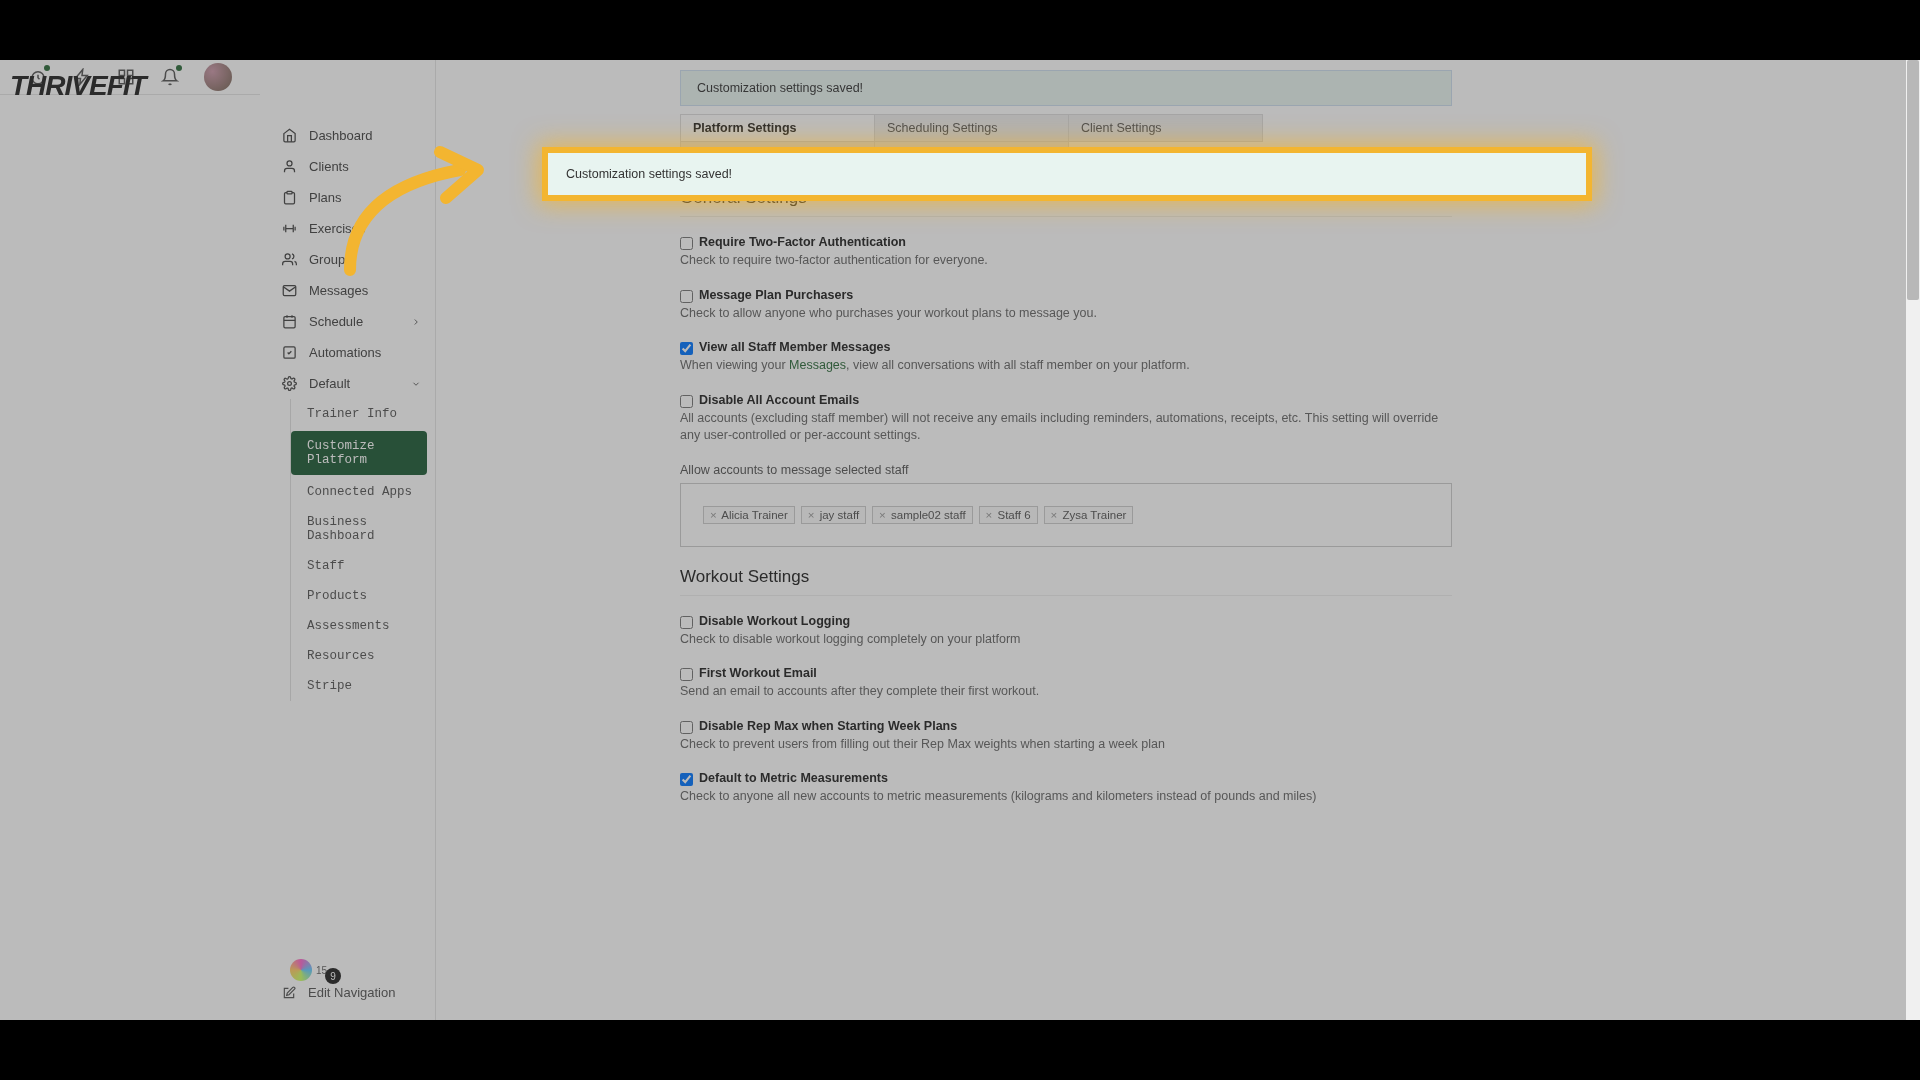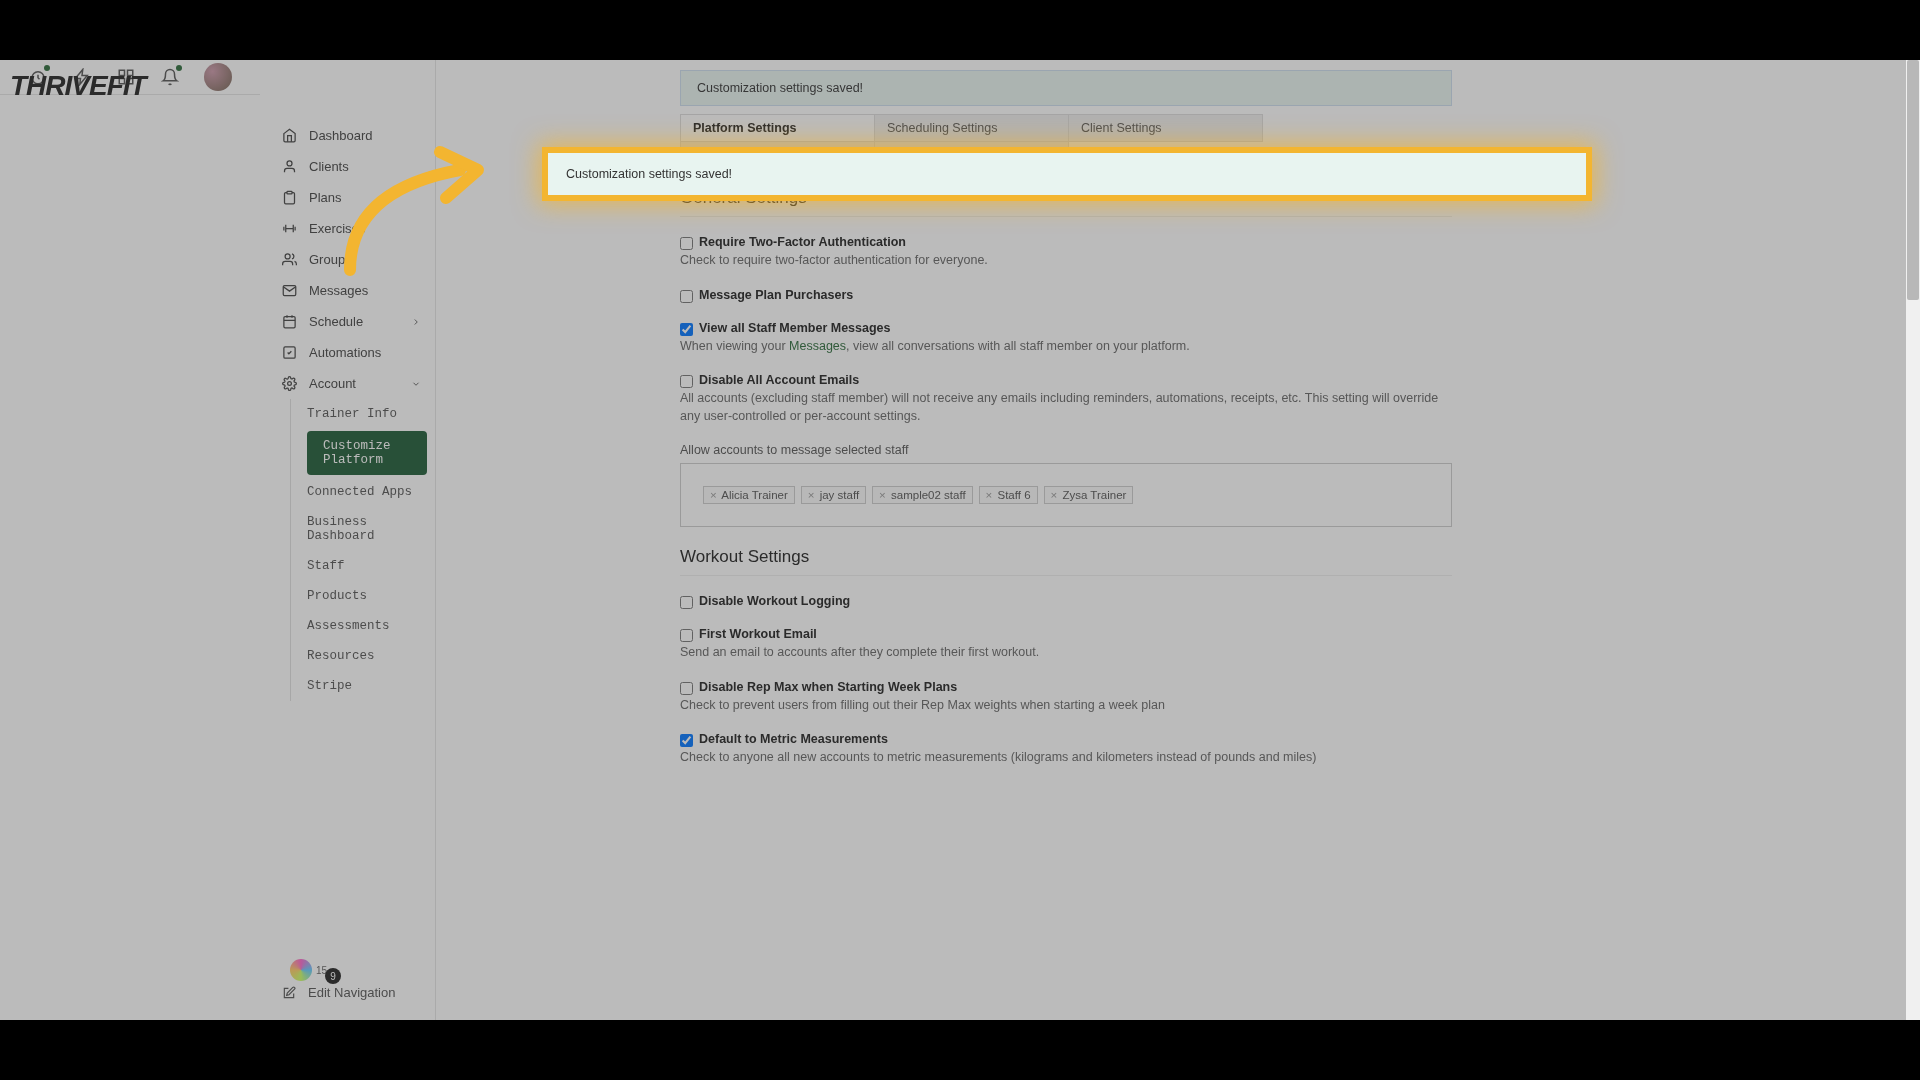--- a/index.html
+++ b/index.html
@@ -93,21 +93,21 @@
 .sub-item {
   padding: 8px 10px 8px 16px;
   cursor: pointer;
   font-size: 12.5px;
   color: #555;
 }
 .sub-item.active {
   background: #1e5b36;
   color: #fff;
   border-radius: 4px;
-  margin: 2px 8px 2px 16px;
+  margin: 2px 8px 2px 0;
   padding-left: 16px;
 }
 .edit-nav {
   position: absolute;
   bottom: 12px; left: 0; right: 0;
   display: flex; align-items: center; gap: 12px;
   padding: 8px 22px;
   font-size: 13px; color: #555;
 }
 .floating-badge {
@@ -339,21 +339,21 @@
               <rect x="3" y="3" width="18" height="18" rx="2"></rect>
               <path d="M9 12l2 2 4-4"></path>
             </svg>
             <span>Automations</span>
           </div>
           <div class="nav-item">
             <svg viewBox="0 0 24 24" fill="none" stroke="currentColor" stroke-width="2">
               <circle cx="12" cy="12" r="3"></circle>
               <path d="M19.4 15a1.7 1.7 0 0 0 .3 1.8l.1.1a2 2 0 1 1-2.8 2.8l-.1-.1a1.7 1.7 0 0 0-1.8-.3 1.7 1.7 0 0 0-1 1.5V21a2 2 0 1 1-4 0v-.1a1.7 1.7 0 0 0-1-1.5 1.7 1.7 0 0 0-1.8.3l-.1.1a2 2 0 1 1-2.8-2.8l.1-.1a1.7 1.7 0 0 0 .3-1.8 1.7 1.7 0 0 0-1.5-1H3a2 2 0 1 1 0-4h.1a1.7 1.7 0 0 0 1.5-1 1.7 1.7 0 0 0-.3-1.8l-.1-.1a2 2 0 1 1 2.8-2.8l.1.1a1.7 1.7 0 0 0 1.8.3h.1a1.7 1.7 0 0 0 1-1.5V3a2 2 0 1 1 4 0v.1a1.7 1.7 0 0 0 1 1.5h.1a1.7 1.7 0 0 0 1.8-.3l.1-.1a2 2 0 1 1 2.8 2.8l-.1.1a1.7 1.7 0 0 0-.3 1.8v.1a1.7 1.7 0 0 0 1.5 1H21a2 2 0 1 1 0 4h-.1a1.7 1.7 0 0 0-1.5 1z"></path>
             </svg>
-            <span>Account</span>
+            <span>Default</span>
             <svg class="chev" viewBox="0 0 24 24" fill="none" stroke="currentColor" stroke-width="2">
               <path d="M6 9l6 6 6-6"></path>
             </svg>
           </div>
         </div>
       <div class="sub-nav" id="sub-nav">
           <div class="sub-item">Trainer Info</div>
           <div class="sub-item active">Customize Platform</div>
           <div class="sub-item">Connected Apps</div>
           <div class="sub-item">Business Dashboard</div>
@@ -396,20 +396,21 @@
                 <input type="checkbox" style="">
                 <label>Require Two-Factor Authentication</label>
               </div>
               <div class="desc">Check to require two-factor authentication for everyone.</div>
             </div>
             <div class="setting">
               <div class="row">
                 <input type="checkbox" style="">
                 <label>Message Plan Purchasers</label>
               </div>
+              <div class="desc">Check to allow anyone who purchases your workout plans to message you.</div>
             </div>
             <div class="setting">
               <div class="row">
                 <input type="checkbox" checked="" style="">
                 <label>View all Staff Member Messages</label>
               </div>
               <div class="desc">When viewing your <a>Messages</a>, view all conversations with all staff member on your platform.</div>
             </div>
             <div class="setting">
               <div class="row">
@@ -430,20 +431,21 @@
           </div>
 
         <h2 class="section">Workout Settings</h2>
         <div class="hr"></div>
         <div id="workout-settings">
             <div class="setting">
               <div class="row">
                 <input type="checkbox" style="">
                 <label>Disable Workout Logging</label>
               </div>
+              <div class="desc">Check to disable workout logging completely on your platform</div>
             </div>
             <div class="setting">
               <div class="row">
                 <input type="checkbox" style="">
                 <label>First Workout Email</label>
               </div>
               <div class="desc">Send an email to accounts after they complete their first workout.</div>
             </div>
             <div class="setting">
               <div class="row">

